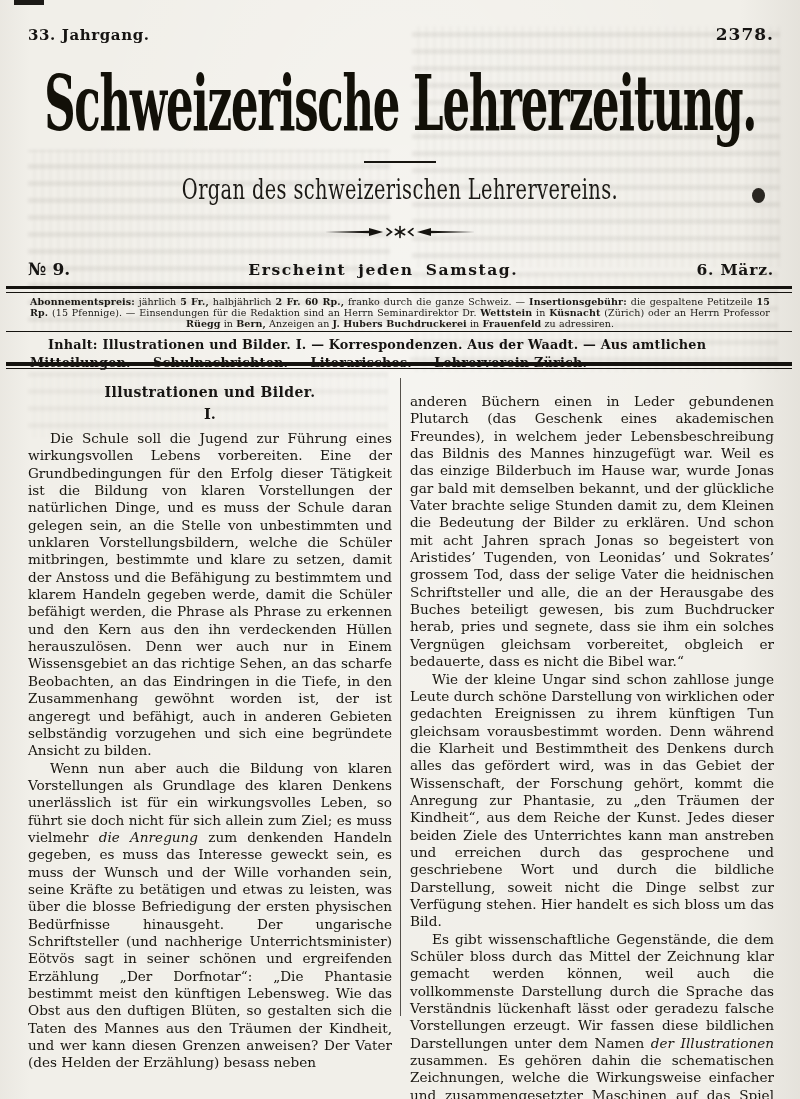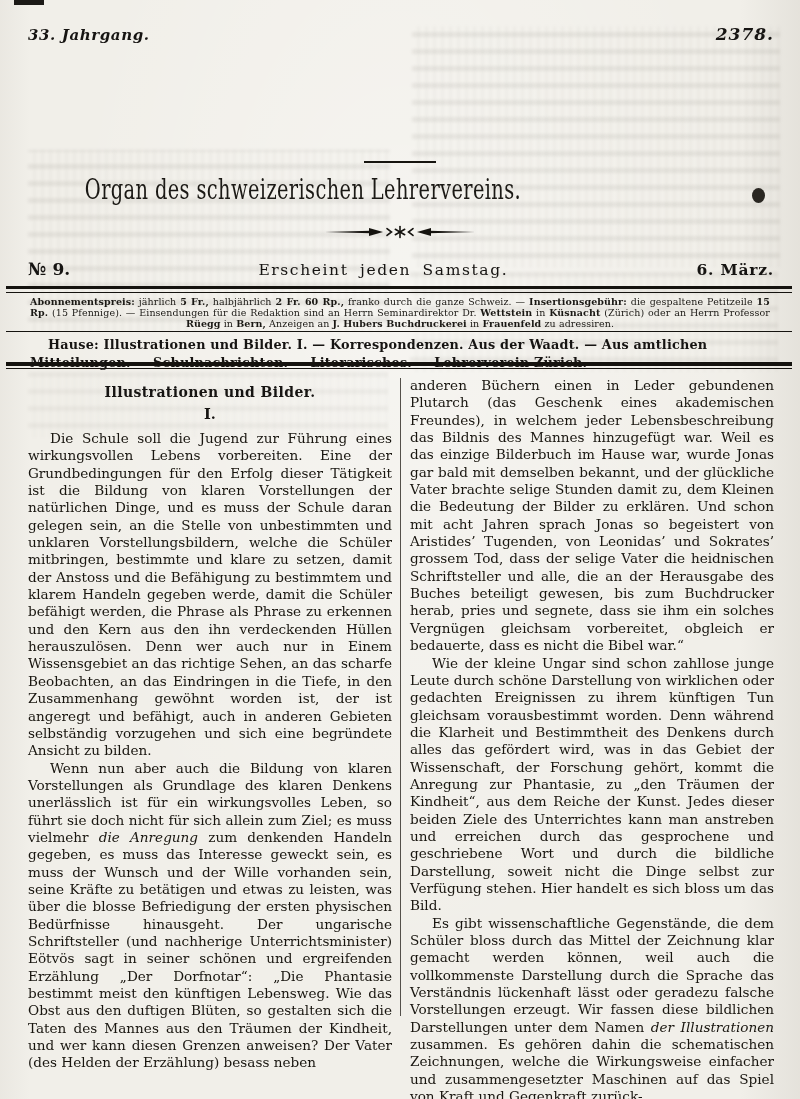--- a/index.html
+++ b/index.html
@@ -22,41 +22,41 @@
       repeating-linear-gradient(0deg, rgba(0,0,0,0) 0 10px, rgba(104,98,88,.18) 10px 15px, rgba(0,0,0,0) 15px 17px),
       repeating-linear-gradient(90deg, rgba(0,0,0,0) 0 5px, rgba(104,98,88,.07) 5px 8px);
     filter:blur(1.4px);
     opacity:.55;
     pointer-events:none;
   }
   .blob{position:absolute;border-radius:50%;background:#2a2722;filter:blur(.6px);}
   .corner-mark{position:absolute;background:#1c1a17;filter:blur(.4px);}
 
   
-  .topline{position:absolute;top:24px;left:28px;right:26px;display:flex;justify-content:space-between;align-items:baseline;font-style:italic;}
+  .topline{position:absolute;top:24px;left:28px;right:26px;display:flex;justify-content:space-between;align-items:baseline;}
   .volume{font-weight:bold;font-size:15px;letter-spacing:.6px;}
   .year{font-weight:bold;font-size:17px;letter-spacing:1px;}
 
   .paper-title{position:absolute;top:56px;left:0;right:0;height:94px;display:flex;align-items:center;justify-content:center;margin:0;}
   .paper-title span{
     display:inline-block;white-space:nowrap;
     font-weight:bold;font-size:70px;letter-spacing:-2px;
     transform:scale(.62,1.1);transform-origin:center center;
     color:#121008;
   }
   .title-rule{position:absolute;top:161px;left:50%;width:72px;height:2px;background:#16140f;transform:translateX(-50%);}
 
-  .subtitle-wrap{position:absolute;top:174px;left:0;right:0;}
+  .subtitle-wrap{position:absolute;top:174px;left:0;right:0;text-align:center;}
   .subtitle-wrap span{display:inline-block;white-space:nowrap;font-size:27px;letter-spacing:.5px;transform:scaleX(.72);transform-origin:center center;color:#1b1915;}
 
   .ornament{position:absolute;top:225px;left:50%;transform:translateX(-50%);}
 
   .issue-row{position:absolute;top:259px;left:28px;right:26px;display:flex;justify-content:space-between;align-items:baseline;}
   .issue-no{font-weight:bold;font-size:17px;}
-  .frequency{font-weight:normal;font-size:15.5px;letter-spacing:1.6px;word-spacing:5px;}
+  .frequency{font-weight:bold;font-size:15.5px;letter-spacing:1.6px;word-spacing:5px;}
   .issue-date{font-weight:bold;font-size:15.5px;letter-spacing:.8px;}
 
   .rule{position:absolute;left:6px;right:8px;background:#15130f;}
   .r-thick-1{top:286px;height:3px;}
   .r-thin-1{top:292px;height:1px;}
   .r-thin-2{top:331px;height:1px;}
   .r-thick-2{top:362px;height:3.5px;}
   .r-thin-3{top:368px;height:1px;}
 
   .imprint{
@@ -80,39 +80,42 @@
   .article-heading{margin:8px 0 0 0;text-align:center;font-size:14px;font-weight:bold;letter-spacing:.4px;}
   .section-number{margin:5px 0 8px 0;text-align:center;font-size:14.5px;font-weight:bold;}
 
   .col p{
     margin:0;
     font-size:13.6px;line-height:17.35px;
     text-align:justify;
     color:#18150f;
   }
   .col p.indent{text-indent:22px;}
-  .col.right p:first-child{margin-top:1px;}
+  .col.right p:first-child{margin-top:17px;}
 </style>
 </head>
 <body>
 
 <div class="page">
 
   <div class="bleed" style="left:412px;top:26px;width:368px;height:242px;"></div>
   <div class="bleed" style="left:28px;top:150px;width:362px;height:182px;"></div>
   <div class="bleed" style="left:410px;top:272px;width:368px;height:100px;opacity:.45;"></div>
   <div class="bleed" style="left:28px;top:372px;width:360px;height:66px;opacity:.35;"></div>
   <div class="blob" style="left:752px;top:188px;width:13px;height:15px;"></div>
   <div class="corner-mark" style="left:14px;top:0;width:30px;height:5px;"></div>
 
   <div class="topline">
     <span class="volume">33. Jahrgang.</span>
     <span class="year">2378.</span>
   </div>
 
+  <h1 class="paper-title">
+    <span>Schweizerische Lehrerzeitung.</span>
+  </h1>
   <div class="title-rule"></div>
   <div class="subtitle-wrap">
     <span>Organ des schweizerischen Lehrervereins.</span>
   </div>
 
   <svg class="ornament" width="150" height="14" viewBox="0 0 150 14">
     <g fill="#15130f" stroke="none">
       <polygon points="0,7 46,5.7 46,8.3"></polygon>
       <polygon points="58,7 44,2.9 44,11.1"></polygon>
       <polygon points="92,7 106,2.9 106,11.1"></polygon>
@@ -133,21 +136,21 @@
     <span class="issue-date">6. März.</span>
   </div>
 
   <div class="rule r-thick-1"></div>
   <div class="rule r-thin-1"></div>
 
   <p class="imprint"><span style="font-weight: bold;">Abonnementspreis:</span><span> jährlich </span><span style="font-weight: bold;">5 Fr.,</span><span> halbjährlich </span><span style="font-weight: bold;">2 Fr. 60 Rp.,</span><span> franko durch die ganze Schweiz. — </span><span style="font-weight: bold;">Insertionsgebühr:</span><span> die gespaltene Petitzeile </span><span style="font-weight: bold;">15 Rp.</span><span> (15 Pfennige). — Einsendungen für die Redaktion sind an Herrn Seminardirektor Dr. </span><span style="font-weight: bold;">Wettstein</span><span> in </span><span style="font-weight: bold;">Küsnacht</span><span> (Zürich) oder an Herrn Professor </span><span style="font-weight: bold;">Rüegg</span><span> in </span><span style="font-weight: bold;">Bern,</span><span> Anzeigen an </span><span style="font-weight: bold;">J. Hubers Buchdruckerei</span><span> in </span><span style="font-weight: bold;">Frauenfeld</span><span> zu adressiren.</span></p>
 
   <div class="rule r-thin-2"></div>
 
-  <p class="contents"><span>Hause:</span><span> Illustrationen und Bilder. I. — Korrespondenzen. Aus der Waadt. — Aus amtlichen Mitteilungen. — Schulnachrichten. — Literarisches. — Lehrerverein Zürich. —</span></p>
+  <p class="contents"><span>Inhalt:</span><span> Illustrationen und Bilder. I. — Korrespondenzen. Aus der Waadt. — Aus amtlichen Mitteilungen. — Schulnachrichten. — Literarisches. — Lehrerverein Zürich. —</span></p>
 
   <div class="rule r-thick-2"></div>
   <div class="rule r-thin-3"></div>
 
   <div class="columns">
     <div class="col left">
       <h2 class="article-heading">Illustrationen und Bilder.</h2>
       <div class="section-number">I.</div>
       <p class="indent">Die Schule soll die Jugend zur Führung eines wirkungsvollen Lebens vorbereiten. Eine der Grundbedingungen für den Erfolg dieser Tätigkeit ist die Bildung von klaren Vorstellungen der natürlichen Dinge, und es muss der Schule daran gelegen sein, an die Stelle von unbestimmten und unklaren Vorstellungsbildern, welche die Schüler mitbringen, bestimmte und klare zu setzen, damit der Anstoss und die Befähigung zu bestimmtem und klarem Handeln gegeben werde, damit die Schüler befähigt werden, die Phrase als Phrase zu erkennen und den Kern aus den ihn verdeckenden Hüllen herauszulösen. Denn wer auch nur in Einem Wissensgebiet an das richtige Sehen, an das scharfe Beobachten, an das Eindringen in die Tiefe, in den Zusammenhang gewöhnt worden ist, der ist angeregt und befähigt, auch in anderen Gebieten selbständig vorzugehen und sich eine begründete Ansicht zu bilden.</p>
       <p class="indent"><span>Wenn nun aber auch die Bildung von klaren Vorstellungen als Grundlage des klaren Denkens unerlässlich ist für ein wirkungsvolles Leben, so führt sie doch nicht für sich allein zum Ziel; es muss vielmehr </span><span style="font-style: italic;">die Anregung</span><span> zum denkenden Handeln gegeben, es muss das Interesse geweckt sein, es muss der Wunsch und der Wille vorhanden sein, seine Kräfte zu betätigen und etwas zu leisten, was über die blosse Befriedigung der ersten physischen Bedürfnisse hinausgeht. Der ungarische Schriftsteller (und nachherige Unterrichtsminister) Eötvös sagt in seiner schönen und ergreifenden Erzählung „Der Dorfnotar“: „Die Phantasie bestimmt meist den künftigen Lebensweg. Wie das Obst aus den duftigen Blüten, so gestalten sich die Taten des Mannes aus den Träumen der Kindheit, und wer kann diesen Grenzen anweisen? Der Vater (des Helden der Erzählung) besass neben</span></p>

